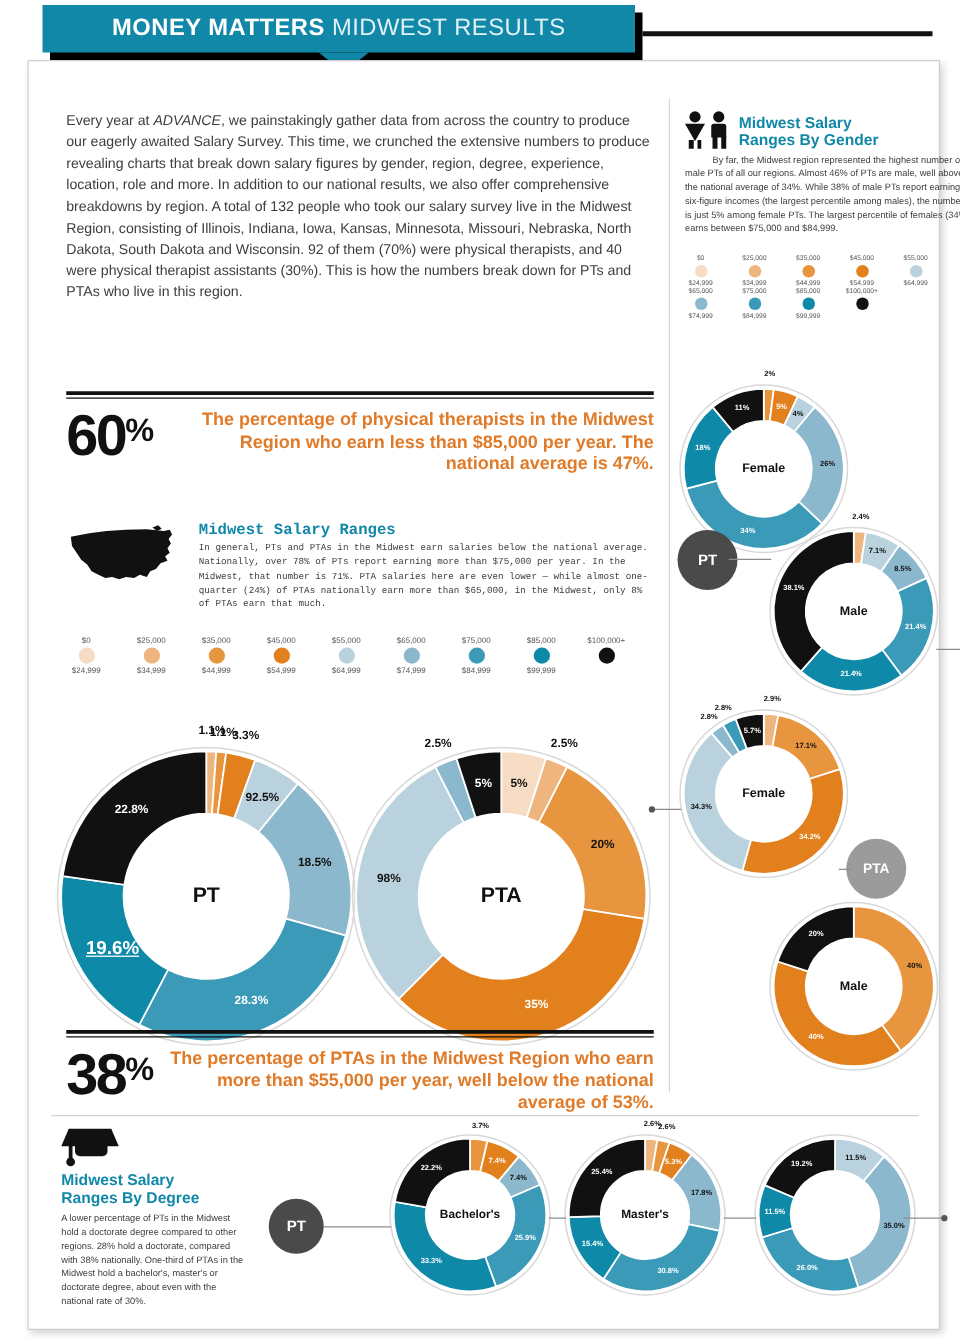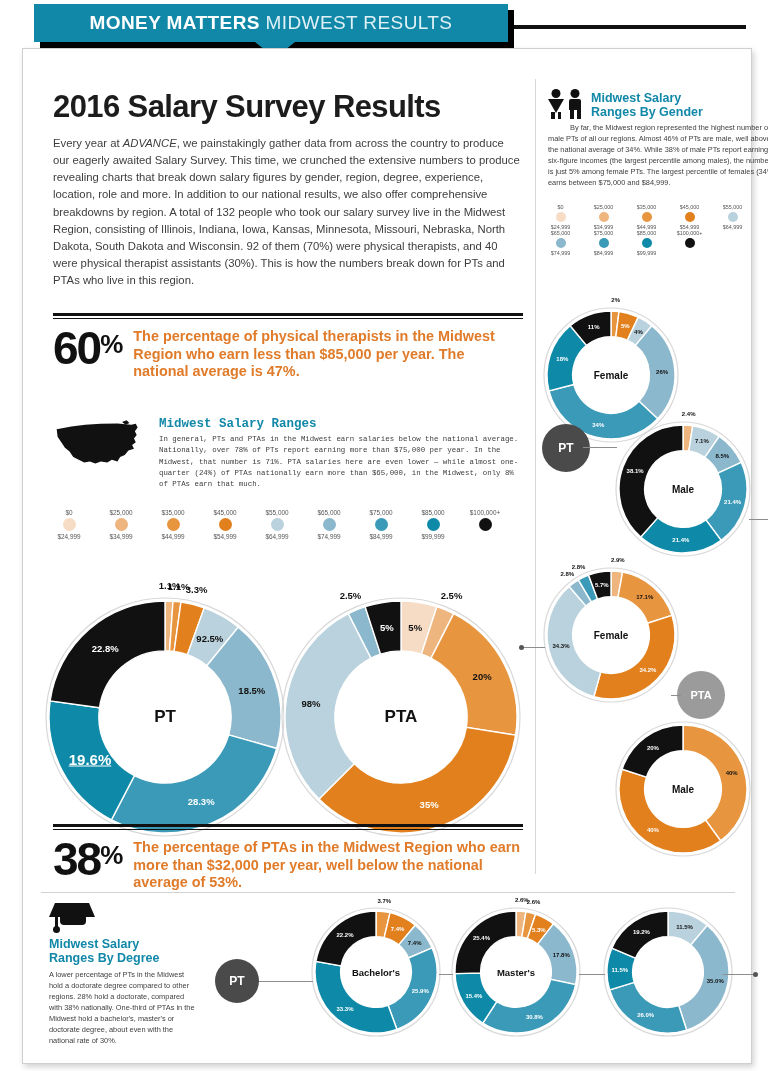--- a/index.html
+++ b/index.html
@@ -48,21 +48,21 @@
   
   .left-col { position: absolute; left: 30px; top: 40px; width: 470px; }
   h1.title {
     font-size: 31px; font-weight: bold; color: #1c1c1c;
     letter-spacing: -.6px; margin-bottom: 10px;
   }
   p.intro { font-size: 11.3px; line-height: 1.52; color: #3d3d3d; }
   p.intro i { font-style: italic; }
 
   
-  .stat-block { position: absolute; width: 470px; }
+  .stat-block { position: absolute; width: 470px; text-align: right; }
   .rule-thick { height: 3px; background: #111; width: 100%; }
   .rule-thin { height: 1px; background: #111; width: 100%; margin-top: 2px; }
   .stat-row { display: flex; align-items: flex-start; padding-top: 8px; }
   .stat-num {
     font-size: 46px; font-weight: bold; color: #111;
     letter-spacing: -2px; line-height: .92;
   }
   .stat-pct { font-size: 26px; font-weight: bold; color: #111; margin-top: 2px; }
   .stat-text {
     font-size: 14.4px; font-weight: bold; color: #e07b2a;
@@ -147,21 +147,20 @@
       </div>
     </div>
     <div class="banner-notch"></div>
   </div>
 
   <div class="card">
 
     <div class="divider-v"></div>
 
     <div class="left-col">
-      <h1 class="title">2016 Salary Survey Results</h1>
       <p class="intro">
         Every year at <i>ADVANCE</i><span>, we painstakingly gather data from across the country to produce our eagerly awaited Salary Survey. This time, we crunched the extensive numbers to produce revealing charts that break down salary figures by gender, region, degree, experience, location, role and more. In addition to our national results, we also offer comprehensive breakdowns by region. A total of 132 people who took our salary survey live in the Midwest Region, consisting of Illinois, Indiana, Iowa, Kansas, Minnesota, Missouri, Nebraska, North Dakota, South Dakota and Wisconsin. 92 of them (70%) were physical therapists, and 40 were physical therapist assistants (30%). This is how the numbers break down for PTs and PTAs who live in this region.</span>
       </p>
     </div>
 
     <div class="stat-block" style="left:30px; top:264px;">
       <div class="rule-thick"></div>
       <div class="rule-thin"></div>
       <div class="stat-row">
         <div class="stat-num">60</div>
@@ -280,21 +279,21 @@
         <div class="slice-label" style="left: 69.4858px; top: -1.9521px; font-size: 9.5px; color: rgb(17, 17, 17);">2.5%</div>
         <div class="slice-label" style="left: 105.755px; top: 30.0611px; font-size: 9.5px; color: rgb(255, 255, 255);">5%</div>
       </div>
 
     <div class="stat-block" style="left:30px; top:775px;">
       <div class="rule-thick"></div>
       <div class="rule-thin"></div>
       <div class="stat-row">
         <div class="stat-num">38</div>
         <div class="stat-pct">%</div>
-        <div class="stat-text">The percentage of PTAs in the Midwest Region who earn more than $32,000 per year, well below the national average of 53%.</div>
+        <div class="stat-text">The percentage of PTAs in the Midwest Region who earn more than $55,000 per year, well below the national average of 53%.</div>
       </div>
     </div>
 
     <div class="right-col">
       <div style="display:flex; gap:8px; align-items:flex-start;">
         <div class="icon-people">
           <div class="fig">
             <span class="head"></span>
               <span class="skirt"></span>
             <span class="leg-l2"></span>

